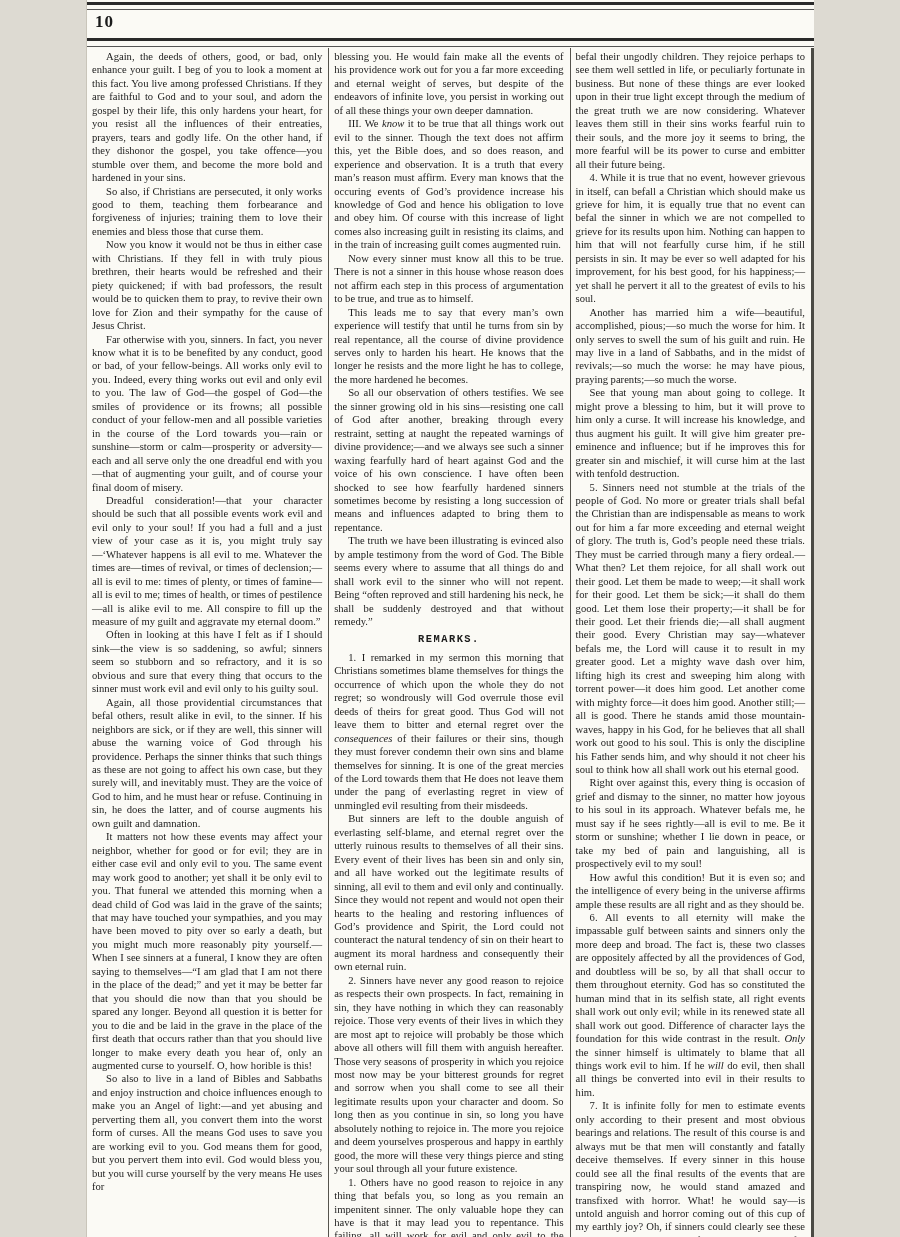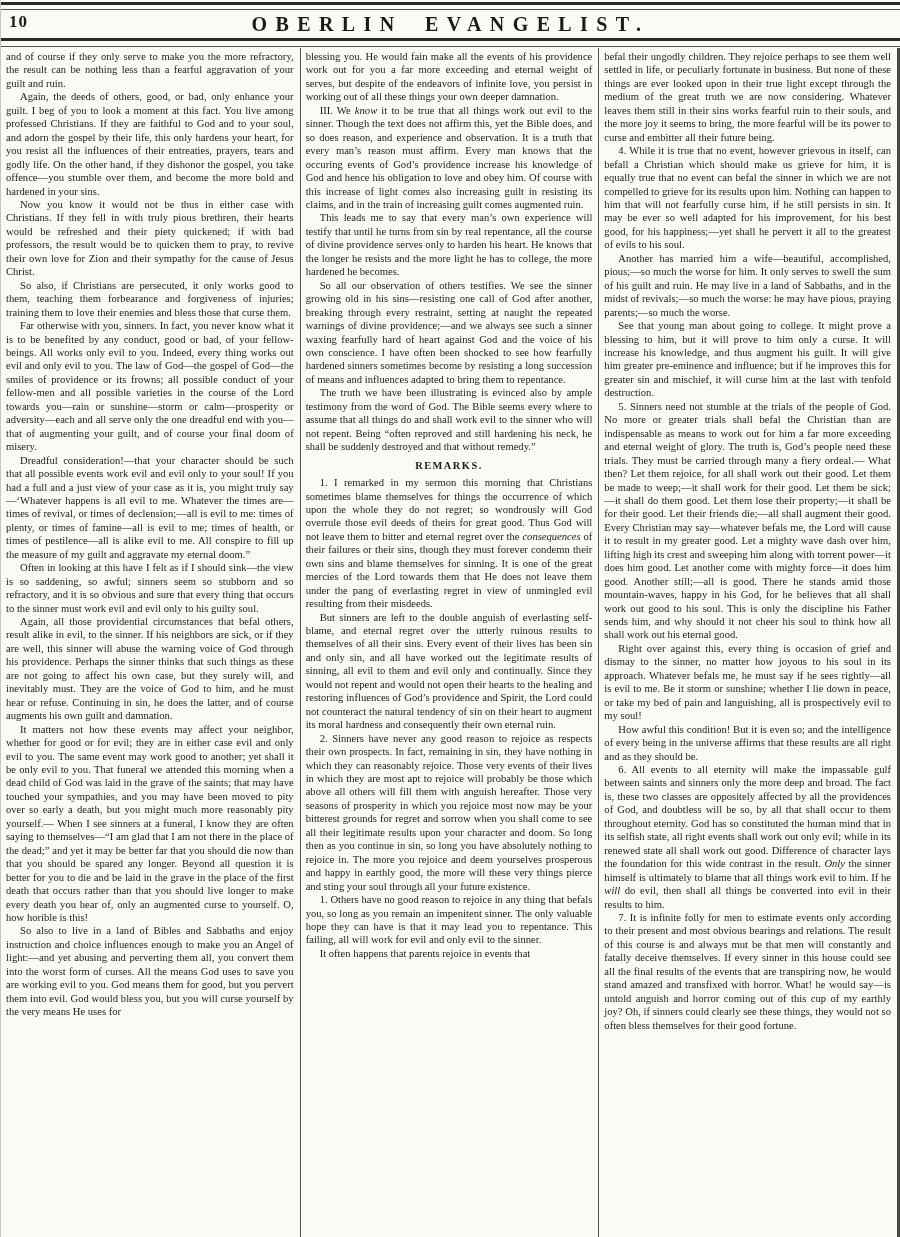--- a/index.html
+++ b/index.html
@@ -1,18 +1,18 @@
 <!DOCTYPE html>
 <html><head>
 <meta charset="utf-8">
 <style>
   html, body { margin: 0; padding: 0; background: #dddad2; }
   .page {
     position: relative;
-    width: 900px;
+    width: 728px;
     height: 1237px;
     margin: 0 auto;
     background: #fbfaf5;
     color: #1b1b1b;
     font-family: "Liberation Serif", "DejaVu Serif", serif;
     overflow: hidden;
     box-sizing: border-box;
     border-left: 1px solid #c9c5ba;
   }
   .top-rule {
@@ -67,63 +67,63 @@
   .col + .col { border-left: 1px solid #55534c; }
   .para { margin: 0; text-indent: 14px; }
   .para.noindent { text-indent: 0; }
   .remarks-heading {
     margin: 5px 0 4px 0;
     text-align: center;
     font-size: 10.4px;
     font-weight: bold;
     letter-spacing: 1.5px;
     text-indent: 0;
+    font-family: Liberation Mono, monospace;
   }
 </style>
 </head>
 <body>
 
 <div class="page">
   <div class="top-rule"></div>
   <header class="masthead-row">
     <span class="pageno">10</span>
-    <h1 class="masthead-title">OBERLIN EVANGELIST.</h1>
   </header>
   <div class="masthead-rule"></div>
   <main class="columns">
     <section class="col">
-        <p class="para noindent">and of course if they only serve to make you the more refractory, the result can be nothing less than a fearful aggravation of your guilt and ruin.</p>
         <p class="para">Again, the deeds of others, good, or bad, only enhance your guilt.  I beg of you to look a moment at this fact.  You live among professed Christians.  If they are faithful to God and to your soul, and adorn the gospel by their life, this only hardens your heart, for you resist all the influences of their entreaties, prayers, tears and godly life.  On the other hand, if they dishonor the gospel, you take offence—you stumble over them, and become the more bold and hardened in your sins.</p>
+        <p class="para">So also, if Christians are persecuted, it only works good to them, teaching them forbearance and forgiveness of injuries; training them to love their enemies and bless those that curse them.</p>
         <p class="para">Now you know it would not be thus in either case with Christians.  If they fell in with truly pious brethren, their hearts would be refreshed and their piety quickened; if with bad professors, the result would be to quicken them to pray, to revive their own love for Zion and their sympathy for the cause of Jesus Christ.</p>
-        <p class="para">So also, if Christians are persecuted, it only works good to them, teaching them forbearance and forgiveness of injuries; training them to love their enemies and bless those that curse them.</p>
         <p class="para">Far otherwise with you, sinners.  In fact, you never know what it is to be benefited by any conduct, good or bad, of your fellow-beings.  All works only evil to you.  Indeed, every thing works out evil and only evil to you.  The law of God—the gospel of God—the smiles of providence or its frowns; all possible conduct of your fellow-men and all possible varieties in the course of the Lord towards you—rain or sunshine—storm or calm—prosperity or adversity—each and all serve only the one dreadful end with you—that of augmenting your guilt, and of course your final doom of misery.</p>
         <p class="para">Dreadful consideration!—that your character should be such that all possible events work evil and evil only to your soul!  If you had a full and a just view of your case as it is, you might truly say—‘Whatever happens is all evil to me.  Whatever the times are—times of revival, or times of declension;—all is evil to me: times of plenty, or times of famine—all is evil to me; times of health, or times of pestilence—all is alike evil to me.  All conspire to fill up the measure of my guilt and aggravate my eternal doom.”</p>
         <p class="para">Often in looking at this have I felt as if I should sink—the view is so saddening, so awful; sinners seem so stubborn and so refractory, and it is so obvious and sure that every thing that occurs to the sinner must work evil and evil only to his guilty soul.</p>
         <p class="para">Again, all those providential circumstances that befal others, result alike in evil, to the sinner.  If his neighbors are sick, or if they are well, this sinner will abuse the warning voice of God through his providence.  Perhaps the sinner thinks that such things as these are not going to affect his own case, but they surely will, and inevitably must.  They are the voice of God to him, and he must hear or refuse.  Continuing in sin, he does the latter, and of course augments his own guilt and damnation.</p>
         <p class="para">It matters not how these events may affect your neighbor, whether for good or for evil; they are in either case evil and only evil to you.  The same event may work good to another; yet shall it be only evil to you.  That funeral we attended this morning when a dead child of God was laid in the grave of the saints; that may have touched your sympathies, and you may have been moved to pity over so early a death, but you might much more reasonably pity yourself.— When I see sinners at a funeral, I know they are often saying to themselves—“I am glad that I am not there in the place of the dead;” and yet it may be better far that you should die now than that you should be spared any longer.  Beyond all question it is better for you to die and be laid in the grave in the place of the first death that occurs rather than that you should live longer to make every death you hear of, only an augmented curse to yourself.  O, how horible is this!</p>
         <p class="para">So also to live in a land of Bibles and Sabbaths and enjoy instruction and choice influences enough to make you an Angel of light:—and yet abusing and perverting them all, you convert them into the worst form of curses.  All the means God uses to save you are working evil to you.  God means them for good, but you pervert them into evil.  God would bless you, but you will curse yourself by the very means He uses for</p>
       </section>
     <section class="col">
         <p class="para noindent">blessing you.  He would fain make all the events of his providence work out for you a far more exceeding and eternal weight of serves, but despite of the endeavors of infinite love, you persist in working out of all these things your own deeper damnation.</p>
         <p class="para">III.  We <i>know</i> it to be true that all things work out evil to the sinner.  Though the text does not affirm this, yet the Bible does, and so does reason, and experience and observation.  It is a truth that every man’s reason must affirm.  Every man knows that the occuring events of God’s providence increase his knowledge of God and hence his obligation to love and obey him.  Of course with this increase of light comes also increasing guilt in resisting its claims, and in the train of increasing guilt comes augmented ruin.</p>
+        <p class="para">Now every sinner must know all this to be true.  There is not a sinner in this house whose reason does not affirm each step in this process of argumentation to be true, and true as to himself.</p>
         <p class="para">This leads me to say that every man’s own experience will testify that until he turns from sin by real repentance, all the course of divine providence serves only to harden his heart.  He knows that the longer he resists and the more light he has to college, the more hardened he becomes.</p>
         <p class="para">So all our observation of others testifies.  We see the sinner growing old in his sins—resisting one call of God after another, breaking through every restraint, setting at naught the repeated warnings of divine providence;—and we always see such a sinner waxing fearfully hard of heart against God and the voice of his own conscience.  I have often been shocked to see how fearfully hardened sinners sometimes become by resisting a long succession of means and influences adapted to bring them to repentance.</p>
         <p class="para">The truth we have been illustrating is evinced also by ample testimony from the word of God.  The Bible seems every where to assume that all things do and shall work evil to the sinner who will not repent.  Being “often reproved and still hardening his neck, he shall be suddenly destroyed and that without remedy.”</p>
         <h3 class="remarks-heading">REMARKS.</h3>
         <p class="para">1.  I remarked in my sermon this morning that Christians sometimes blame themselves for things the occurrence of which upon the whole they do not regret; so wondrously will God overrule those evil deeds of theirs for great good.  Thus God will not leave them to bitter and eternal regret over the <i>consequences</i> of their failures or their sins, though they must forever condemn their own sins and blame themselves for sinning.  It is one of the great mercies of the Lord towards them that He does not leave them under the pang of everlasting regret in view of unmingled evil resulting from their misdeeds.</p>
         <p class="para">But sinners are left to the double anguish of everlasting self-blame, and eternal regret over the utterly ruinous results to themselves of all their sins.  Every event of their lives has been sin and only sin, and all have worked out the legitimate results of sinning, all evil to them and evil only and continually.  Since they would not repent and would not open their hearts to the healing and restoring influences of God’s providence and Spirit, the Lord could not counteract the natural tendency of sin on their heart to augment its moral hardness and consequently their own eternal ruin.</p>
         <p class="para">2.  Sinners have never any good reason to rejoice as respects their own prospects.  In fact, remaining in sin, they have nothing in which they can reasonably rejoice.  Those very events of their lives in which they are most apt to rejoice will probably be those which above all others will fill them with anguish hereafter.  Those very seasons of prosperity in which you rejoice most now may be your bitterest grounds for regret and sorrow when you shall come to see all their legitimate results upon your character and doom.  So long then as you continue in sin, so long you have absolutely nothing to rejoice in.  The more you rejoice and deem yourselves prosperous and happy in earthly good, the more will these very things pierce and sting your soul through all your future existence.</p>
         <p class="para">1.  Others have no good reason to rejoice in any thing that befals you, so long as you remain an impenitent sinner.  The only valuable hope they can have is that it may lead you to repentance.  This failing, all will work for evil and only evil to the sinner.</p>
         <p class="para">It often happens that parents rejoice in events that</p>
       </section>
     <section class="col">
         <p class="para noindent">befal their ungodly children.  They rejoice perhaps to see them well settled in life, or peculiarly fortunate in business.  But none of these things are ever looked upon in their true light except through the medium of the great truth we are now considering.  Whatever leaves them still in their sins works fearful ruin to their souls, and the more joy it seems to bring, the more fearful will be its power to curse and embitter all their future being.</p>
         <p class="para">4.  While it is true that no event, however grievous in itself, can befall a Christian which should make us grieve for him, it is equally true that no event can befal the sinner in which we are not compelled to grieve for its results upon him.  Nothing can happen to him that will not fearfully curse him, if he still persists in sin.  It may be ever so well adapted for his improvement, for his best good, for his happiness;—yet shall he pervert it all to the greatest of evils to his soul.</p>
         <p class="para">Another has married him a wife—beautiful, accomplished, pious;—so much the worse for him.  It only serves to swell the sum of his guilt and ruin.  He may live in a land of Sabbaths, and in the midst of revivals;—so much the worse: he may have pious, praying parents;—so much the worse.</p>
         <p class="para">See that young man about going to college.  It might prove a blessing to him, but it will prove to him only a curse.  It will increase his knowledge, and thus augment his guilt.  It will give him greater pre-eminence and influence; but if he improves this for greater sin and mischief, it will curse him at the last with tenfold destruction.</p>
         <p class="para">5.  Sinners need not stumble at the trials of the people of God.  No more or greater trials shall befal the Christian than are indispensable as means to work out for him a far more exceeding and eternal weight of glory.  The truth is, God’s people need these trials.  They must be carried through many a fiery ordeal.— What then?  Let them rejoice, for all shall work out their good.  Let them be made to weep;—it shall work for their good.  Let them be sick;—it shall do them good.  Let them lose their property;—it shall be for their good.  Let their friends die;—all shall augment their good.  Every Christian may say—whatever befals me, the Lord will cause it to result in my greater good.  Let a mighty wave dash over him, lifting high its crest and sweeping him along with torrent power—it does him good.  Let another come with mighty force—it does him good.  Another still;—all is good.  There he stands amid those mountain-waves, happy in his God, for he believes that all shall work out good to his soul.  This is only the discipline his Father sends him, and why should it not cheer his soul to think how all shall work out his eternal good.</p>
         <p class="para">Right over against this, every thing is occasion of grief and dismay to the sinner, no matter how joyous to his soul in its approach.  Whatever befals me, he must say if he sees rightly—all is evil to me.  Be it storm or sunshine; whether I lie down in peace, or take my bed of pain and languishing, all is prospectively evil to my soul!</p>
-        <p class="para">How awful this condition!  But it is even so; and the intelligence of every being in the universe affirms that these results are all right and as they should be.</p>
+        <p class="para">How awful this condition!  But it is even so; and the intelligence of every being in the universe affirms ample these results are all right and as they should be.</p>
         <p class="para">6.  All events to all eternity will make the impassable gulf between saints and sinners only the more deep and broad.  The fact is, these two classes are oppositely affected by all the providences of God, and doubtless will be so, by all that shall occur to them throughout eternity.  God has so constituted the human mind that in its selfish state, all right events shall work out only evil; while in its renewed state all shall work out good.  Difference of character lays the foundation for this wide contrast in the result.  <i>Only</i> the sinner himself is ultimately to blame that all things work evil to him.  If he <i>will</i> do evil, then shall all things be converted into evil in their results to him.</p>
         <p class="para">7.  It is infinite folly for men to estimate events only according to their present and most obvious bearings and relations.  The result of this course is and always mut be that men will constantly and fatally deceive themselves.  If every sinner in this house could see all the final results of the events that are transpiring now, he would stand amazed and transfixed with horror.  What! he would say—is untold anguish and horror coming out of this cup of my earthly joy?  Oh, if sinners could clearly see these things, they would not so often bless themselves for their good fortune.</p>
       </section>
   </main>
 </div>
 
 </body></html>

